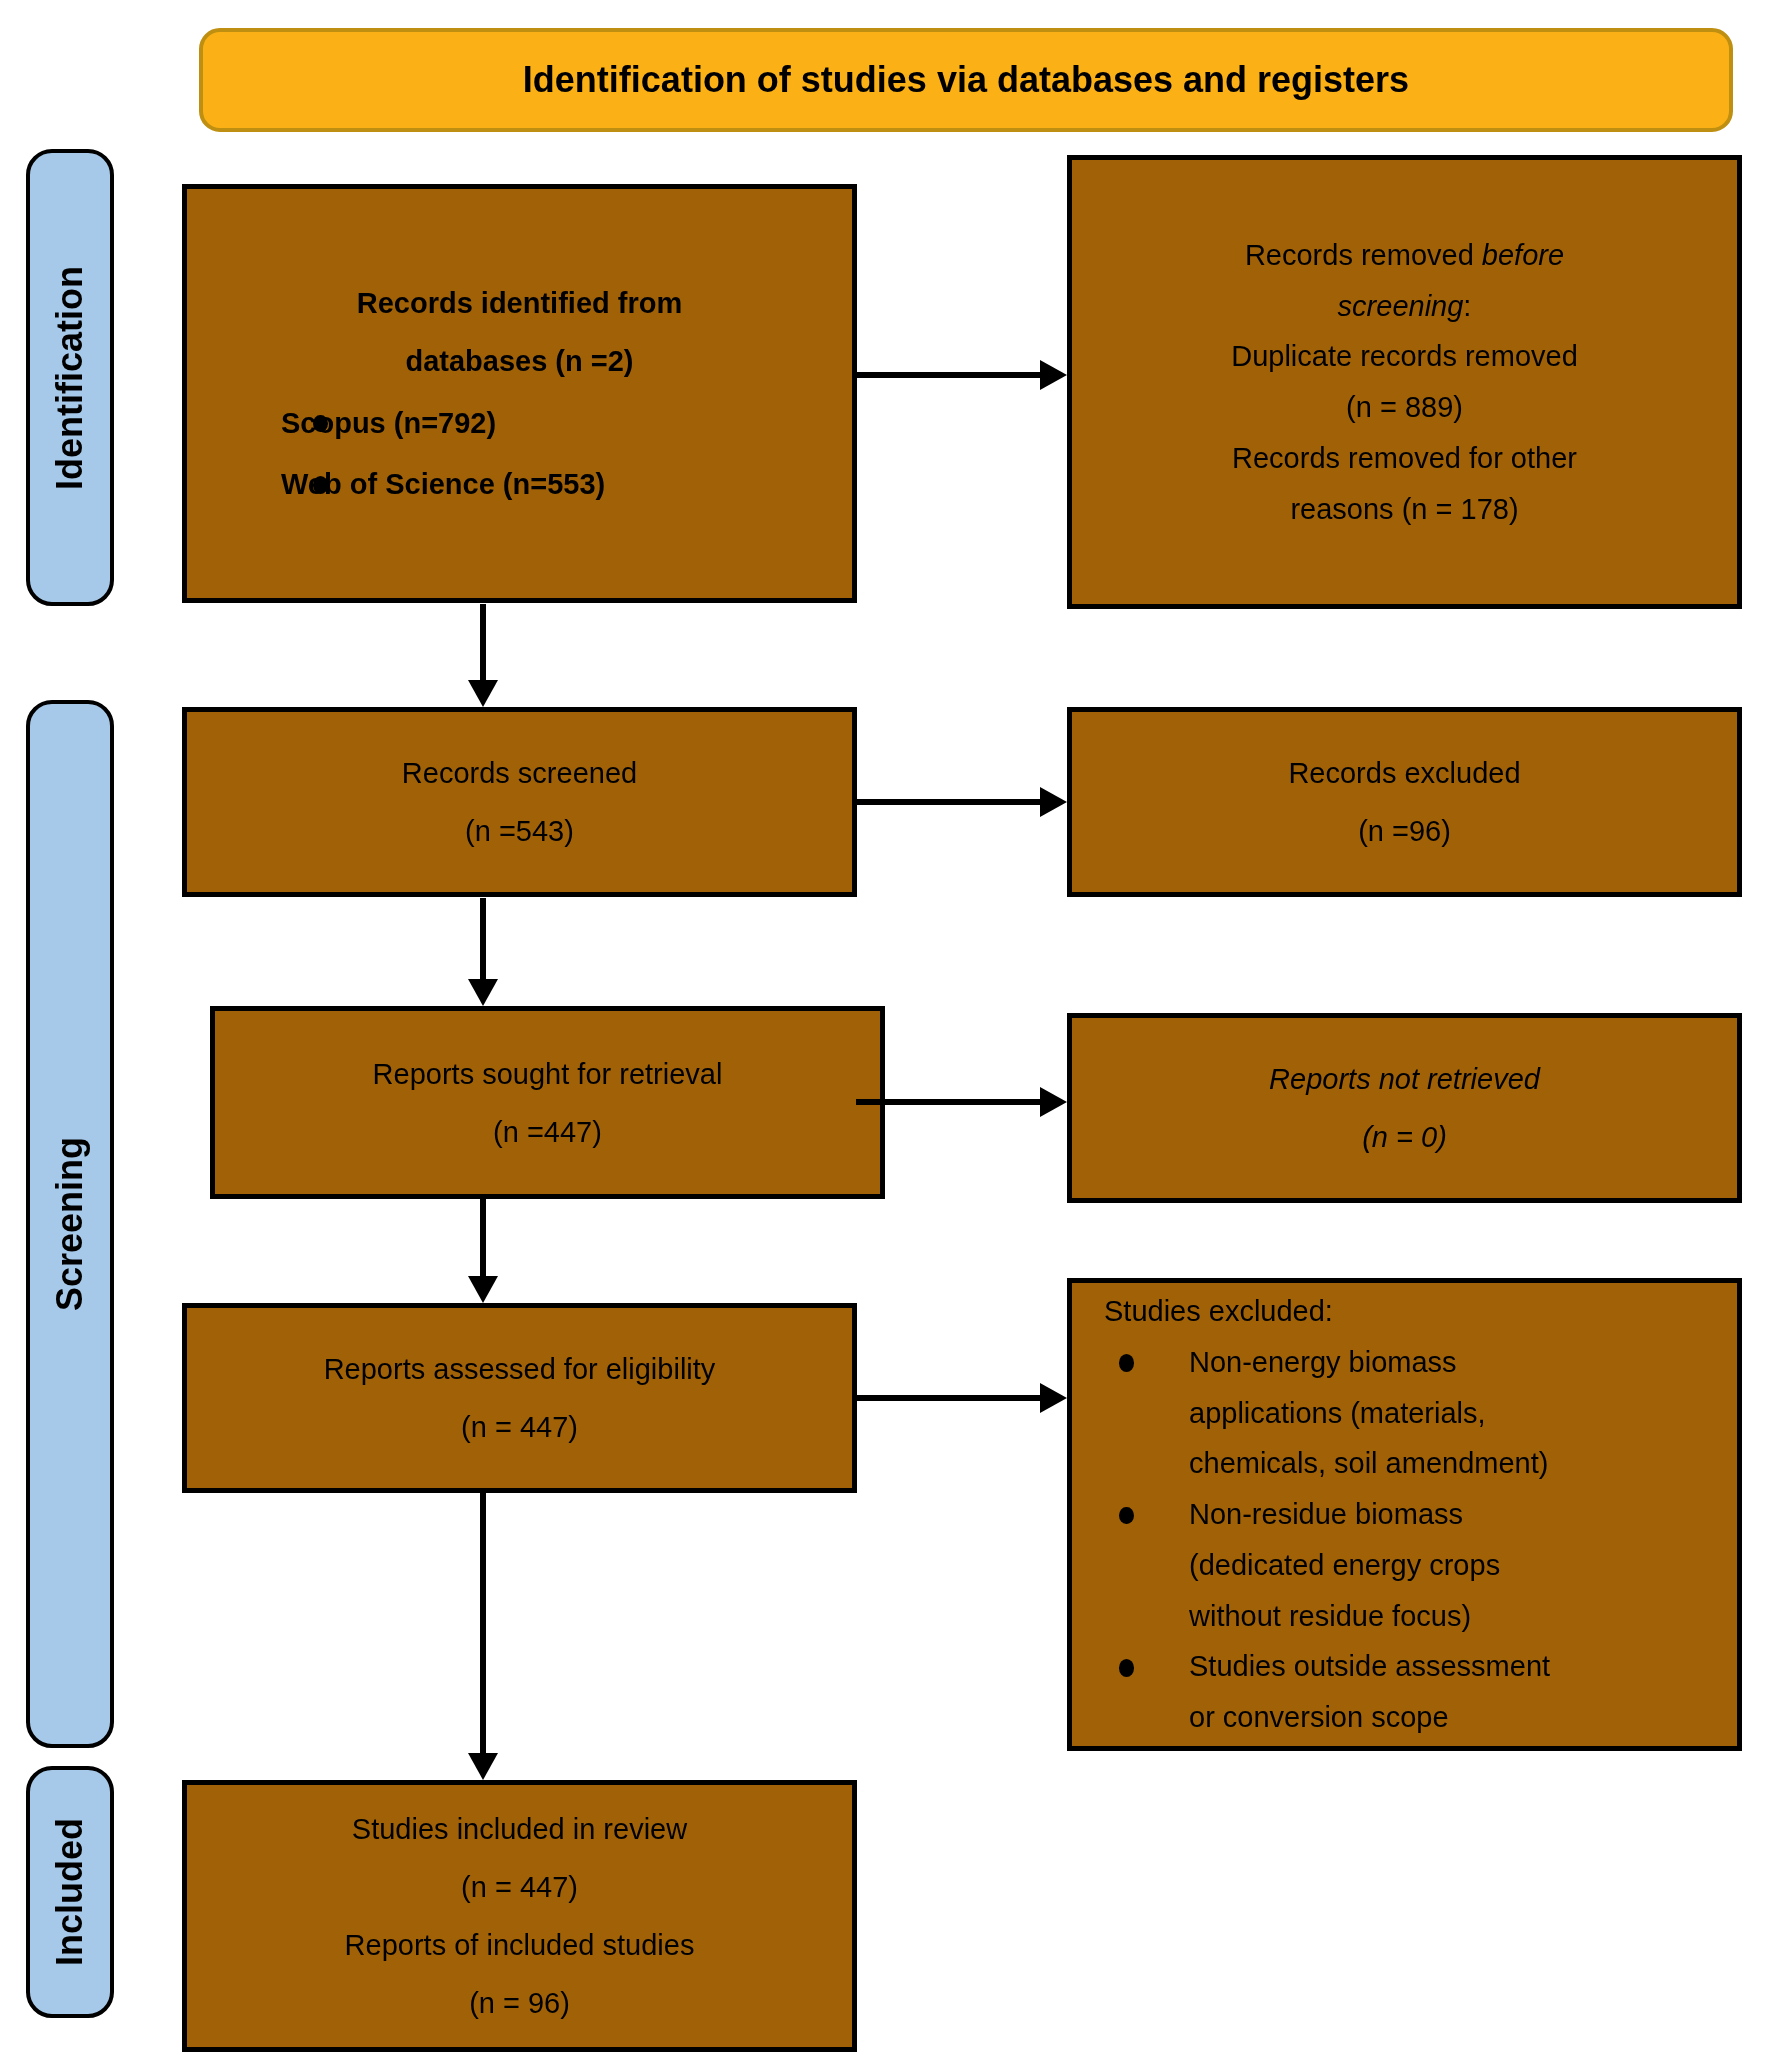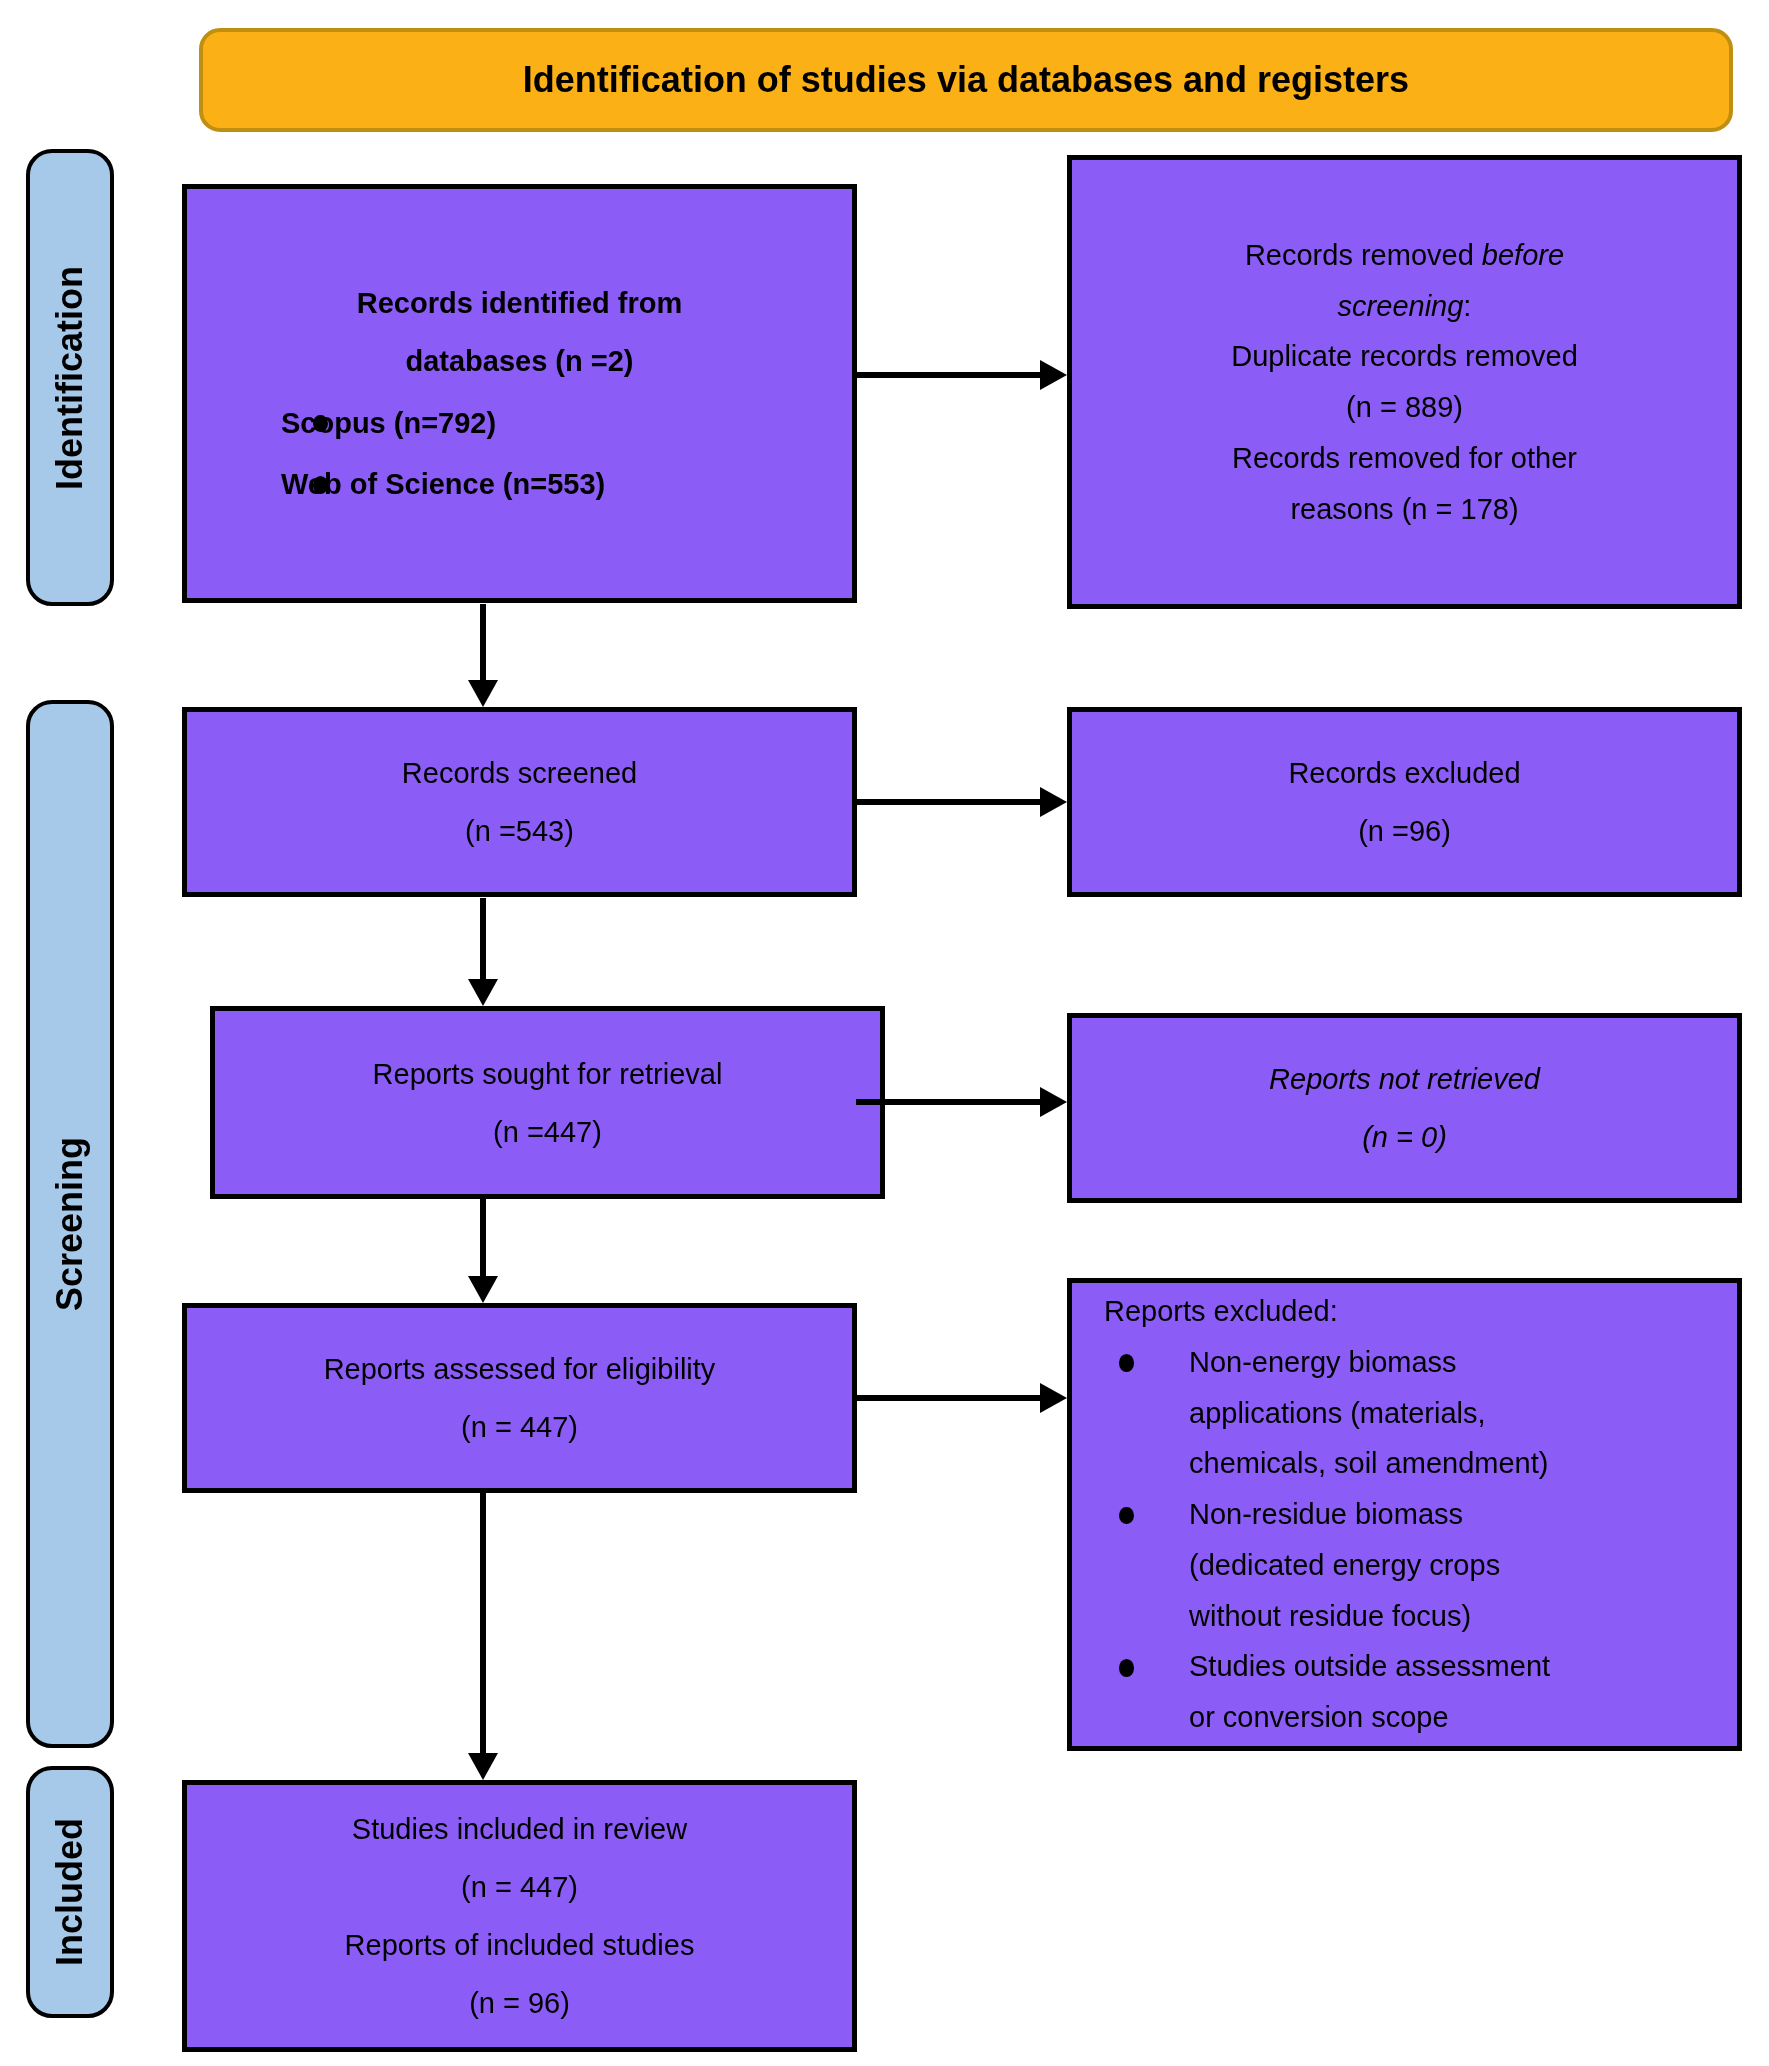--- a/index.html
+++ b/index.html
@@ -34,21 +34,21 @@
     display: flex; align-items: center; justify-content: center;
   }
   .stage span {
     transform: rotate(-90deg);
     white-space: nowrap;
     font-size: 36px; font-weight: bold;
   }
   
   .fbox {
     position: absolute;
-    background: #8b5cf6;
+    background: #a16207;
     border: 5.9px solid #000;
     box-sizing: border-box;
     display: flex; flex-direction: column; justify-content: center;
     font-size: 29px;
     line-height: 2.0;
   }
   .fbox.center { text-align: center; }
   .fbox.tight  { line-height: 1.75; }
   .pre { white-space: pre-line; }
   
@@ -134,21 +134,21 @@
     <div class="pre">Reports not retrieved
 (n = 0)</div>
   </div>
 
   <div class="fbox center" style="left:182px; top:1303px; width:675px; height:190px;">
     <div class="pre">Reports assessed for eligibility
 (n = 447)</div>
   </div>
 
   <div class="fbox tight" style="left:1067px; top:1278px; width:675px; height:473px;">
-    <div class="rx-title">Reports excluded:</div>
+    <div class="rx-title">Studies excluded:</div>
     <ul class="list-b">
       <li>Non-energy biomass
 applications (materials,
 chemicals, soil amendment)</li>
       <li>Non-residue biomass
 (dedicated energy crops
 without residue focus)</li>
       <li>Studies outside assessment
 or conversion scope</li>
     </ul>

